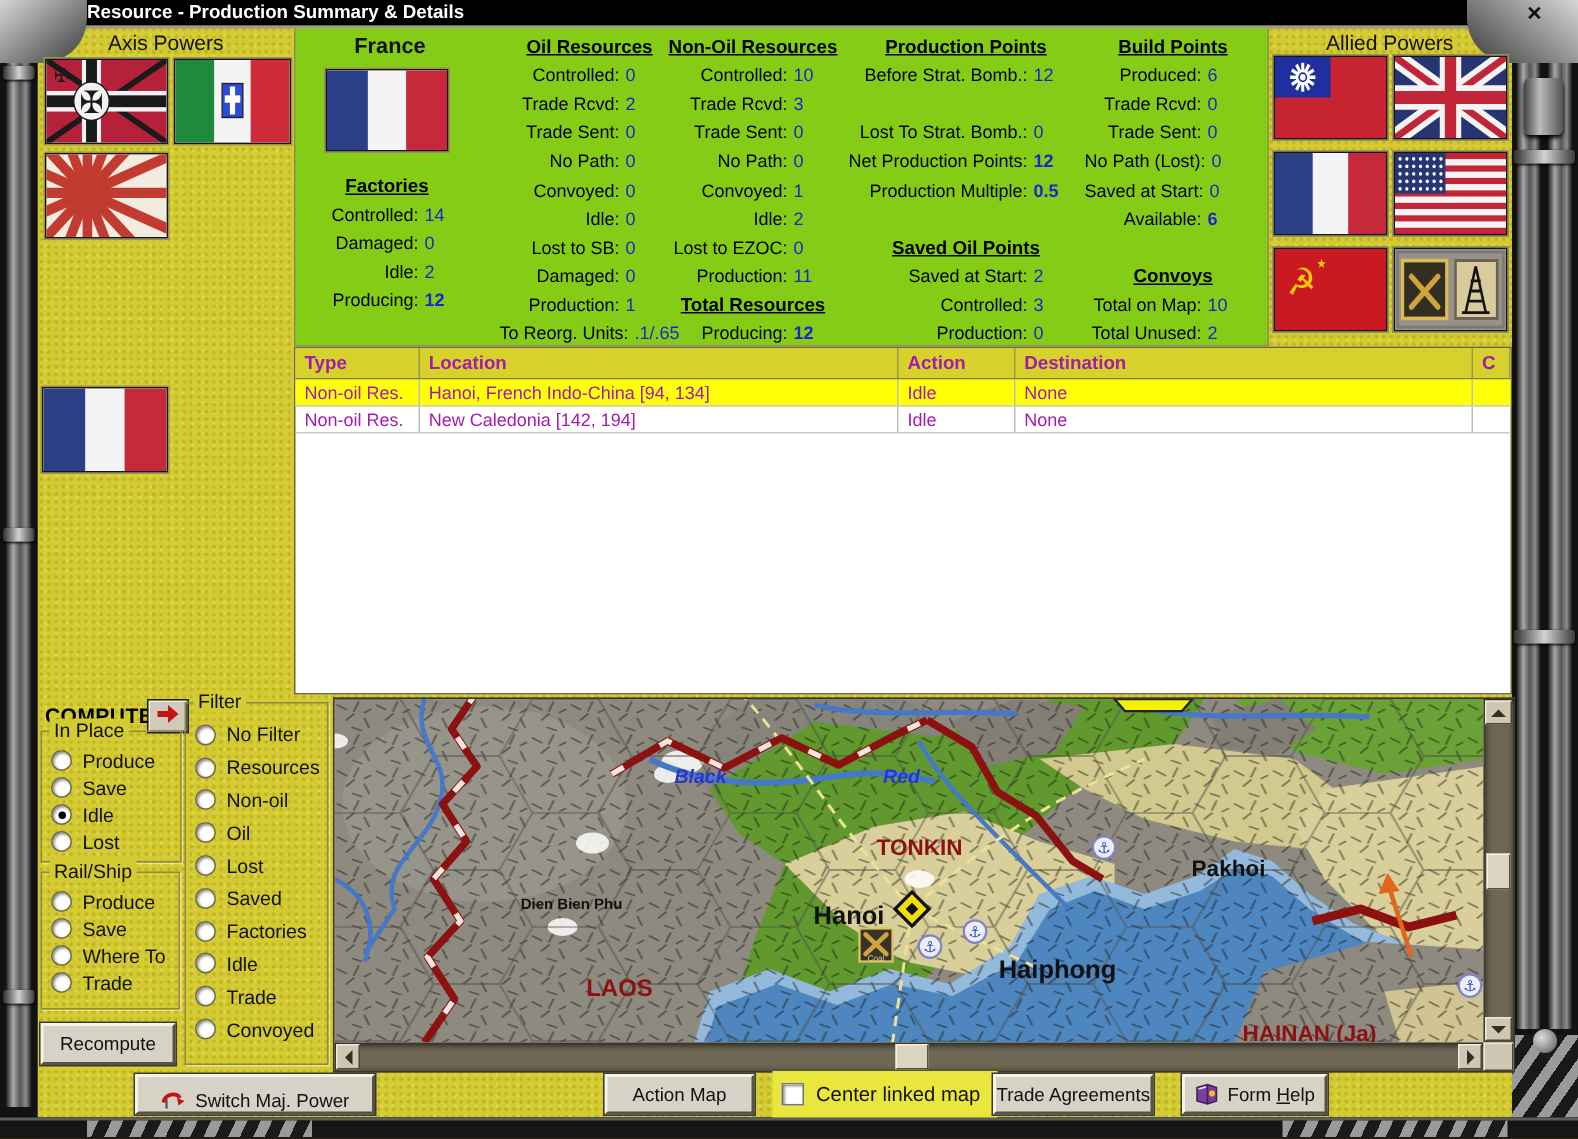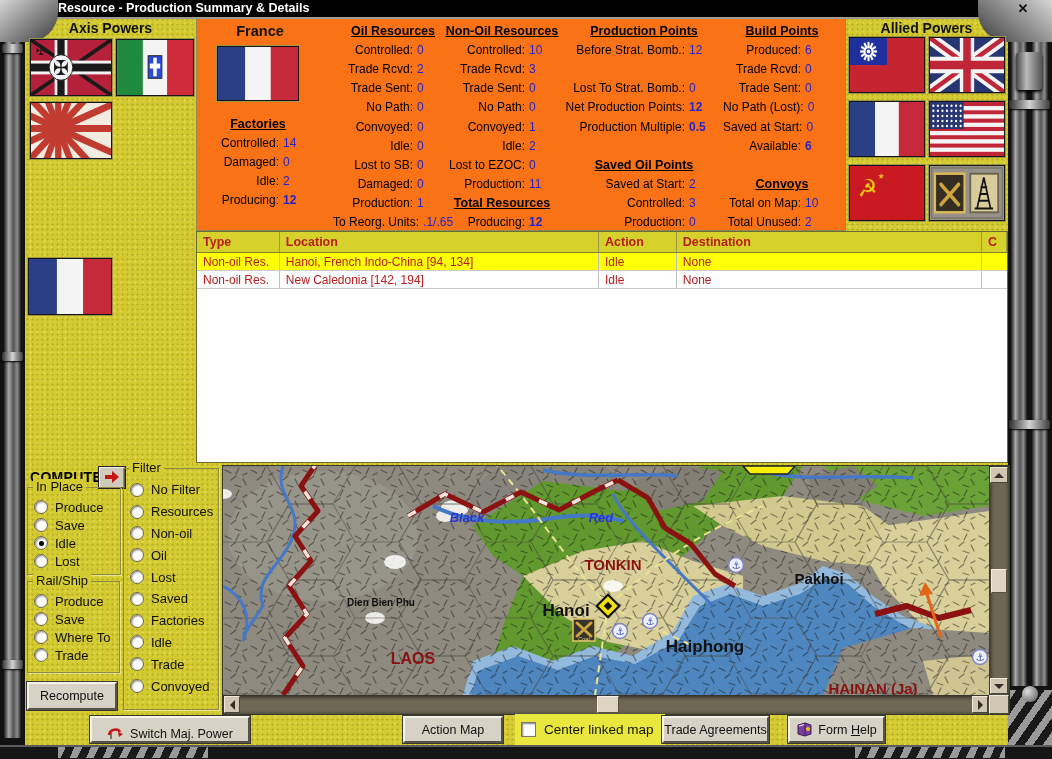--- a/index.html
+++ b/index.html
@@ -25,42 +25,42 @@
   .xbtn{position:absolute;left:1014px;top:1px;width:18px;height:16px;color:#111;font-weight:bold;
         font-size:13px;text-align:center;line-height:16px;cursor:default;}
   .knob{position:absolute;left:1016px;top:52px;width:26px;height:38px;border-radius:4px;
         background:linear-gradient(90deg,#444,#bbb 40%,#555);box-shadow:0 2px 3px #000;}
   .screw{position:absolute;left:1022px;top:686px;width:16px;height:16px;border-radius:50%;
         background:radial-gradient(circle at 35% 35%,#ddd,#555);}
   .frame-bottom{position:absolute;left:0;top:745px;width:1052px;height:14px;background:#161616;border-top:2px solid #5d5d5d;box-sizing:border-box;}
   .stripes{position:absolute;top:747px;height:11px;background:repeating-linear-gradient(115deg,#9a9a9a 0 7px,#1a1a1a 7px 15px);}
 
   
-  .panel-cream{position:absolute;background:#f97316;border:1px solid #8f8c5a;border-top:none;box-sizing:border-box;}
-  .sec-title{position:absolute;font-size:14px;font-weight:bold;color:#111;text-align:center;}
+  .panel-cream{position:absolute;background:#84cc16;border:1px solid #8f8c5a;border-top:none;box-sizing:border-box;}
+  .sec-title{position:absolute;font-size:14px;font-weight:normal;color:#111;text-align:center;}
   .flagbox{position:absolute;border:1px solid #161616;box-shadow:0 0 0 1px #9a9348;background:#fff;box-sizing:border-box;}
   .flagbox svg{display:block;width:100%;height:100%;}
 
   
   .country-title{position:absolute;font-size:14.5px;font-weight:bold;text-align:center;color:#111;}
   .scol{position:absolute;}
   .srow{height:19.2px;display:flex;align-items:center;font-size:12px;color:#000;}
   .srow.shdr{justify-content:center;font-weight:bold;}
   .srow.shdr span{text-decoration:underline;font-size:12.5px;}
   .slbl{flex:1;text-align:right;white-space:nowrap;}
   .sval{width:36px;text-align:left;padding-left:4px;color:#2323cb;white-space:nowrap;}
   .sval.b{font-weight:bold;}
 
   
   .rtable{position:absolute;background:#fff;border:1px solid #6b6b33;box-sizing:border-box;}
   .trow{display:flex;width:100%;box-sizing:border-box;}
   .trow.hdr{height:21px;background:#d6d22b;font-weight:bold;border-bottom:1px solid #83832f;}
   .trow.body{height:18px;border-bottom:1px solid #c9c9c9;}
   .trow.hl{background:#ffff05;}
-  .tcell{font-size:12px;color:#b91c1c;padding:2px 0 0 6px;box-sizing:border-box;overflow:hidden;white-space:nowrap;
+  .tcell{font-size:12px;color:#a21caf;padding:2px 0 0 6px;box-sizing:border-box;overflow:hidden;white-space:nowrap;
          border-right:1px solid #bdbdbd;}
   .trow.hdr .tcell{font-size:12.5px;padding-top:3px;border-right:1px solid #9a9a4a;}
   .tcell:last-child{border-right:none;}
 
   
   .grp{position:absolute;border:1px solid #8f8b45;box-shadow:1px 1px 0 rgba(252,250,215,.55);box-sizing:border-box;}
   .grp .lg{position:absolute;top:-9px;left:5px;background:#d4ca31;padding:0 3px;font-size:13px;color:#111;}
   .opts{padding:10px 0 0 6px;}
   .opt{height:18px;display:flex;align-items:center;gap:7px;}
   .opts.tall .opt{height:21.8px;}

